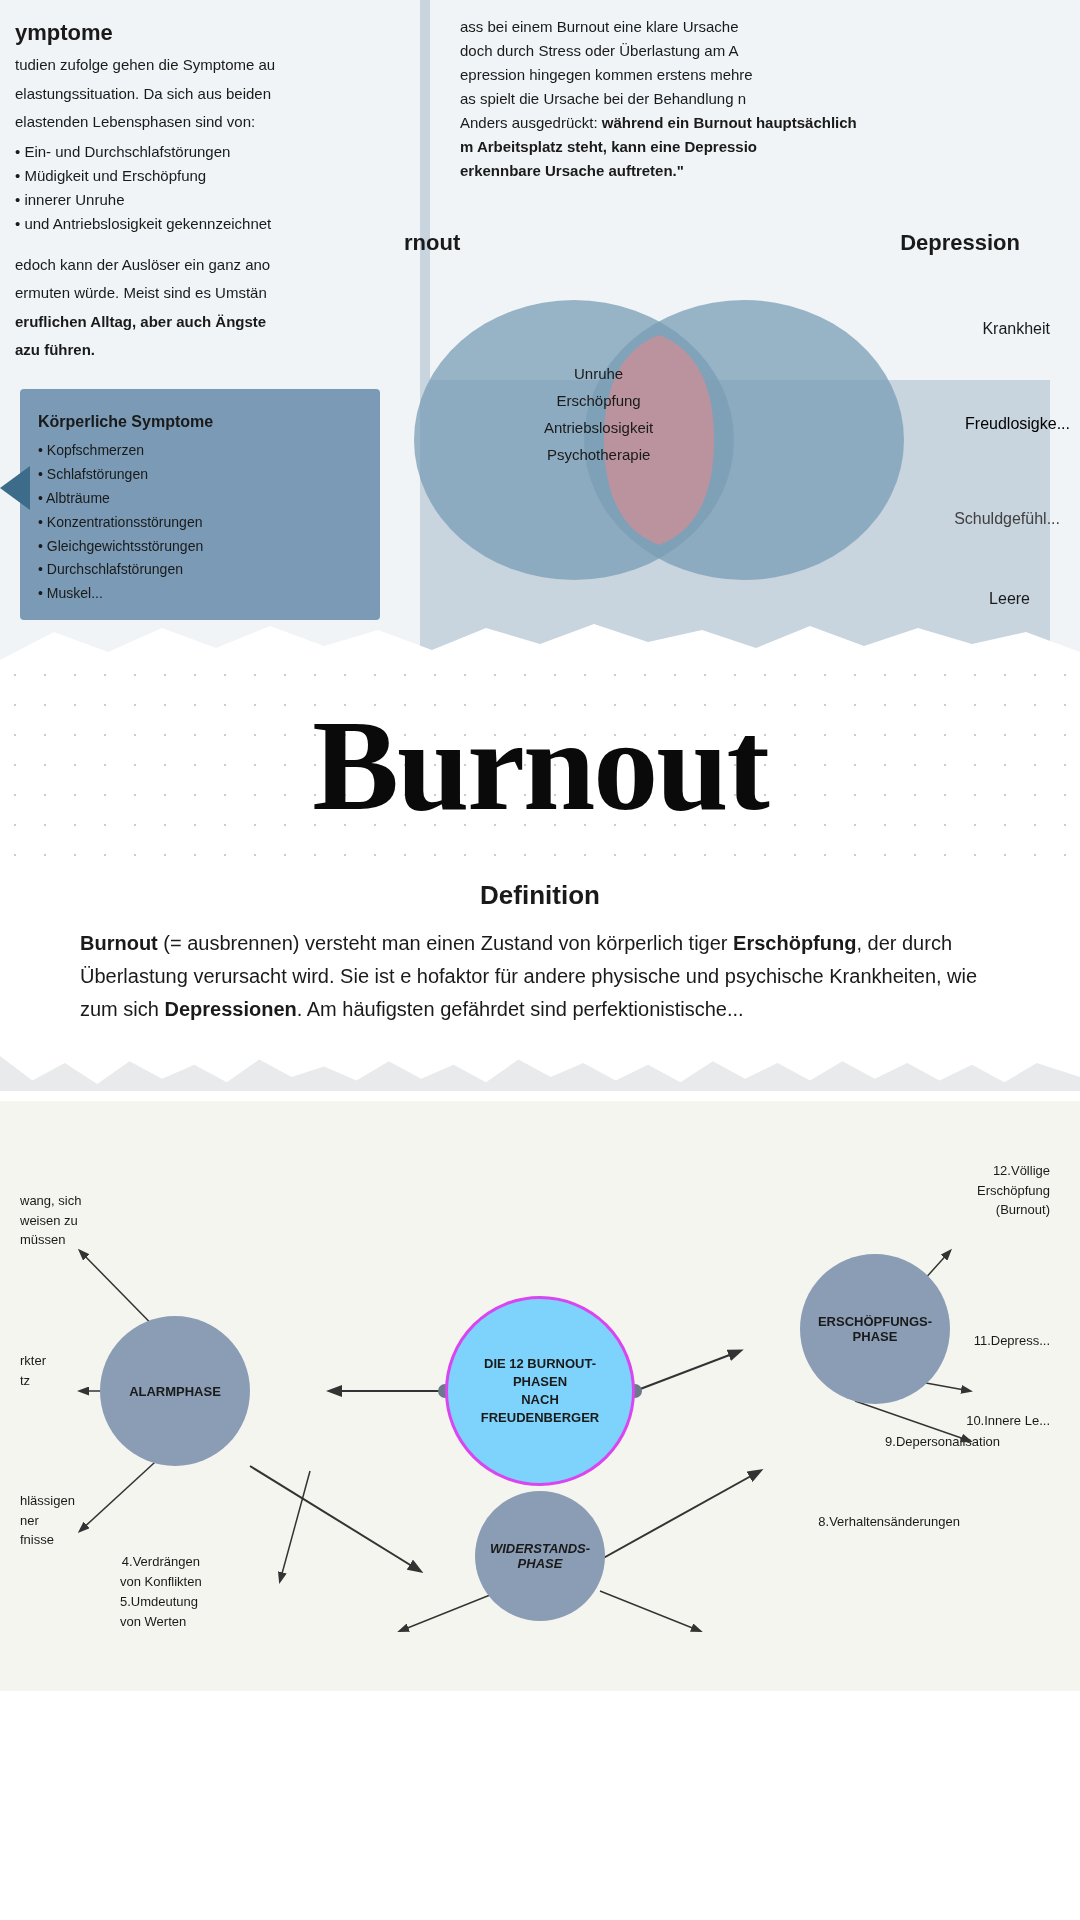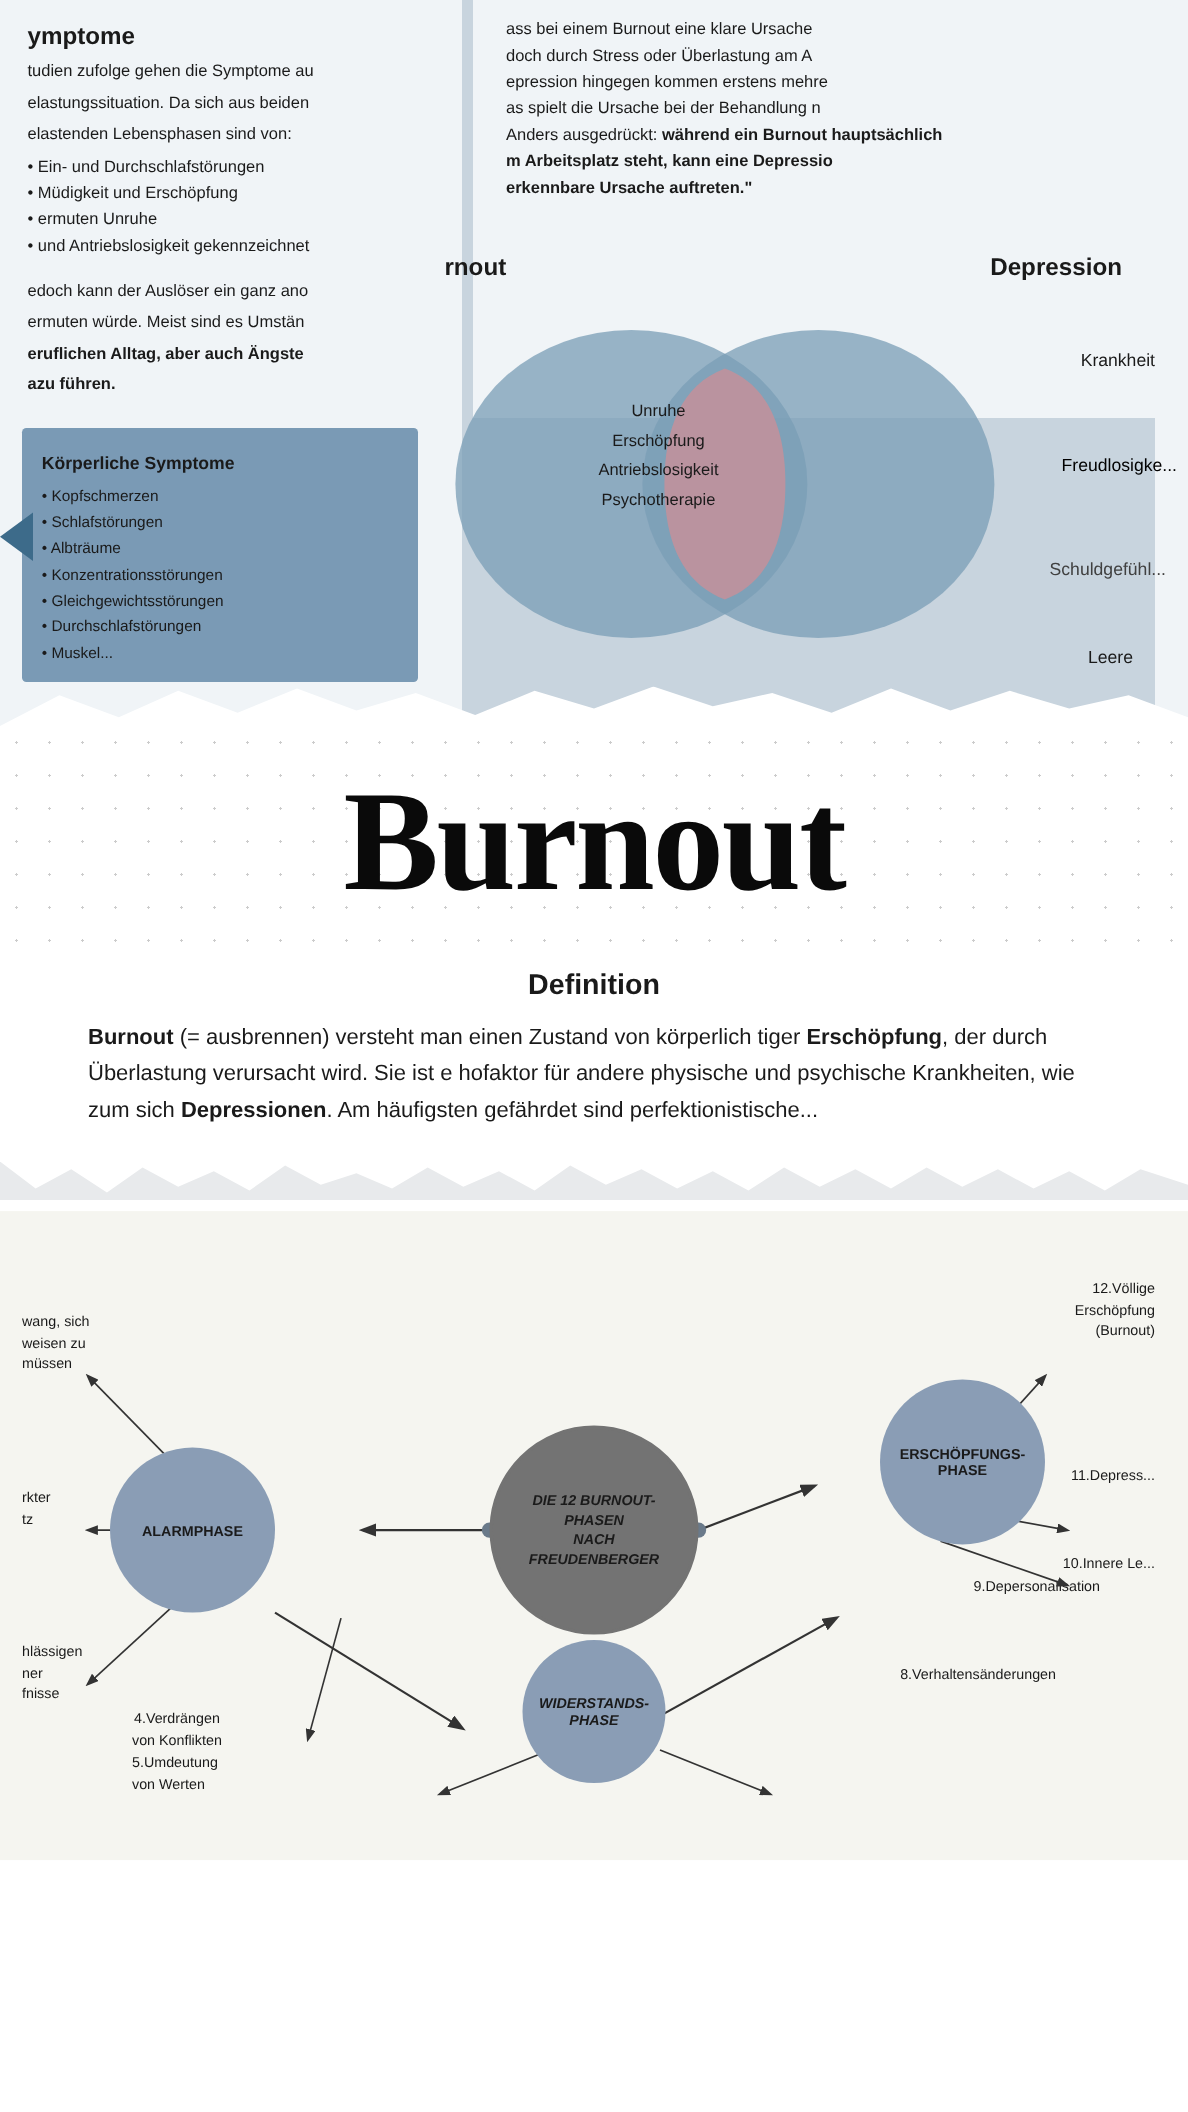--- a/index.html
+++ b/index.html
@@ -23,21 +23,21 @@
 
     
     .paper-left {
       position: absolute;
       left: 0;
       top: 0;
       width: 420px;
       height: 660px;
       background: #f0f4f7;
       z-index: 2;
-      padding: 20px 25px;
+      padding: 20px 15px;
     }
     .paper-left-torn {
       position: absolute;
       right: -30px;
       top: 0;
       width: 60px;
       height: 100%;
       background: #f0f4f7;
       clip-path: polygon(0 0, 100% 3%, 80% 8%, 100% 14%, 70% 20%, 100% 26%, 80% 32%, 100% 38%, 75% 44%, 100% 50%, 80% 56%, 100% 62%, 70% 68%, 100% 74%, 75% 80%, 100% 86%, 80% 92%, 100% 98%, 0 100%);
       z-index: 3;
@@ -309,28 +309,27 @@
 
     
     .center-circle {
       position: absolute;
       left: 50%;
       top: 50%;
       transform: translate(-50%, -50%);
       width: 190px;
       height: 190px;
       border-radius: 50%;
-      border: 3px solid #737373;
-      background: #737373;
+      border: 3px solid #d946ef;
+      background: #7dd3fc;
       display: flex;
       align-items: center;
       justify-content: center;
       text-align: center;
       z-index: 5;
-      font-style: italic;
     }
     .center-circle-text {
       font-size: 13px;
       font-weight: bold;
       color: #1a1a1a;
       line-height: 1.4;
     }
 
     
     .phase-circle {
@@ -455,21 +454,21 @@
 <div class="top-section">
 
   <div class="paper-left">
     <h2>ymptome</h2>
     <p>tudien zufolge gehen die Symptome au</p>
     <p>elastungssituation. Da sich aus beiden</p>
     <p>elastenden Lebensphasen sind von:</p>
     <ul>
       <li>Ein- und Durchschlafstörungen</li>
       <li>Müdigkeit und Erschöpfung</li>
-      <li>ermuten Unruhe</li>
+      <li>innerer Unruhe</li>
       <li>und Antriebslosigkeit gekennzeichnet</li>
     </ul>
     <br>
     <p>edoch kann der Auslöser ein ganz ano</p>
     <p>ermuten würde. Meist sind es Umstän</p>
     <p><strong>eruflichen Alltag, aber auch Ängste</strong></p>
     <p><strong>azu führen.</strong></p>
   </div>
 
   <div class="paper-left-torn"></div>

